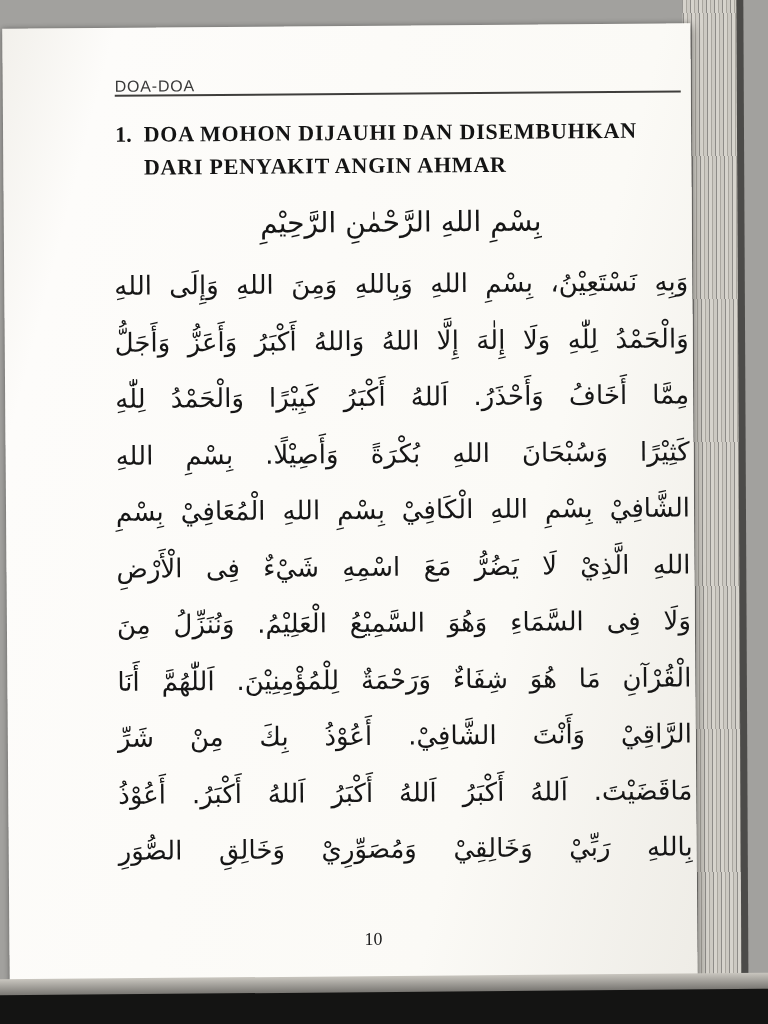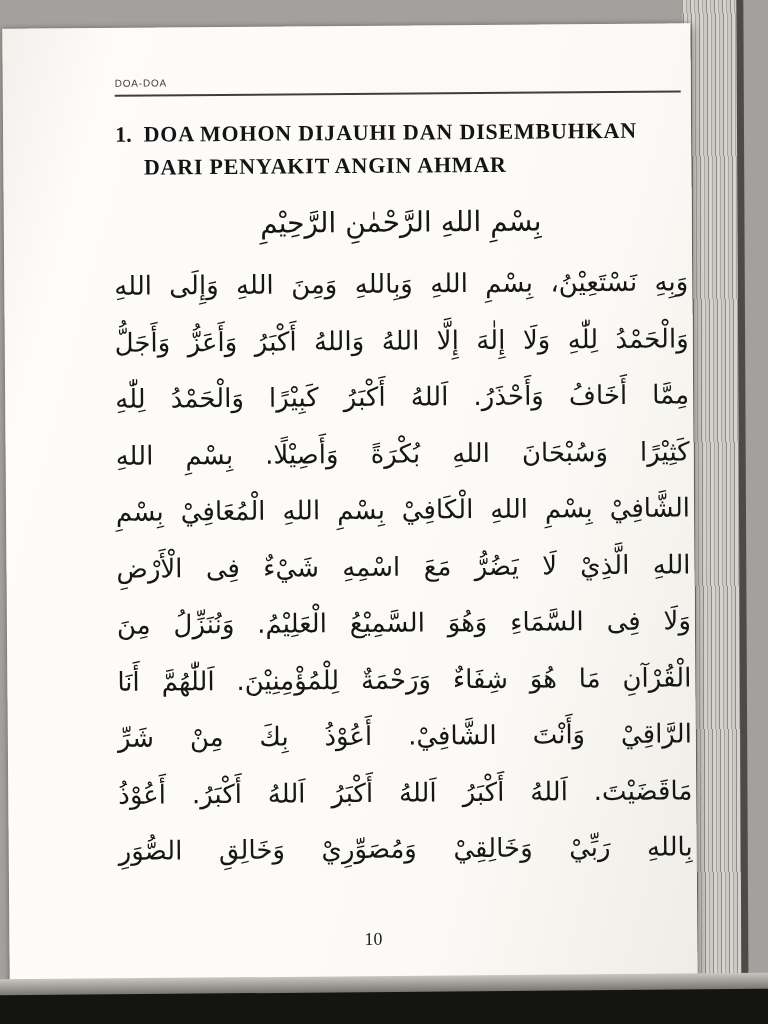--- a/index.html
+++ b/index.html
@@ -75,21 +75,21 @@
     transform: rotate(-0.5deg);
     z-index: 5;
   }
 
   
   .running-header {
     position: absolute;
     left: 112px;
     top: 50px;
     font-family: "Liberation Sans", sans-serif;
-    font-size: 10px;
+    font-size: 16px;
     letter-spacing: 0.8px;
     color: #3a3a3a;
   }
   .header-rule {
     position: absolute;
     left: 112px;
     top: 67px;
     width: 566px;
     height: 2px;
     background: #3f3e3c;

